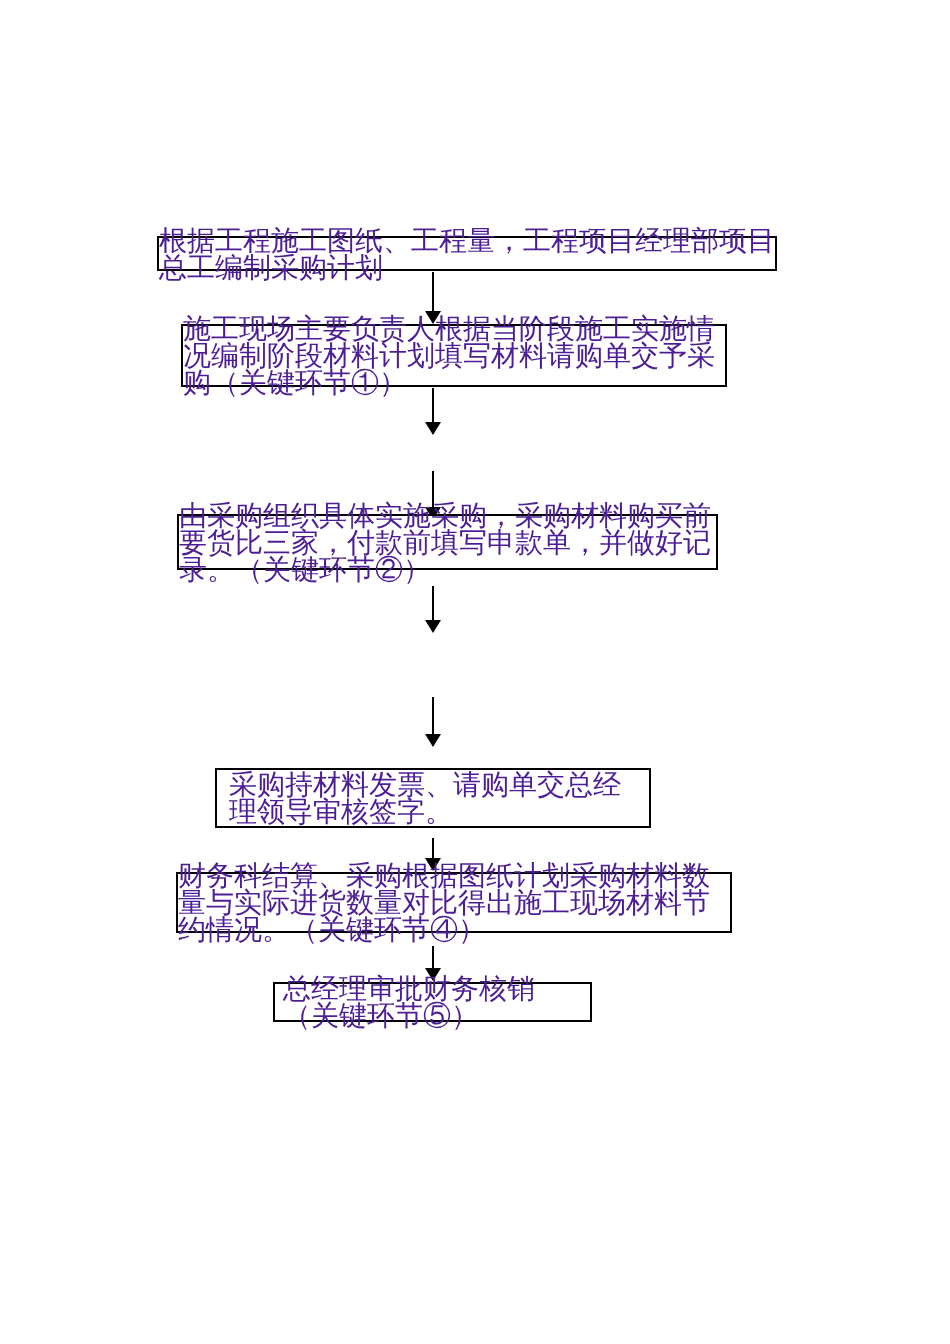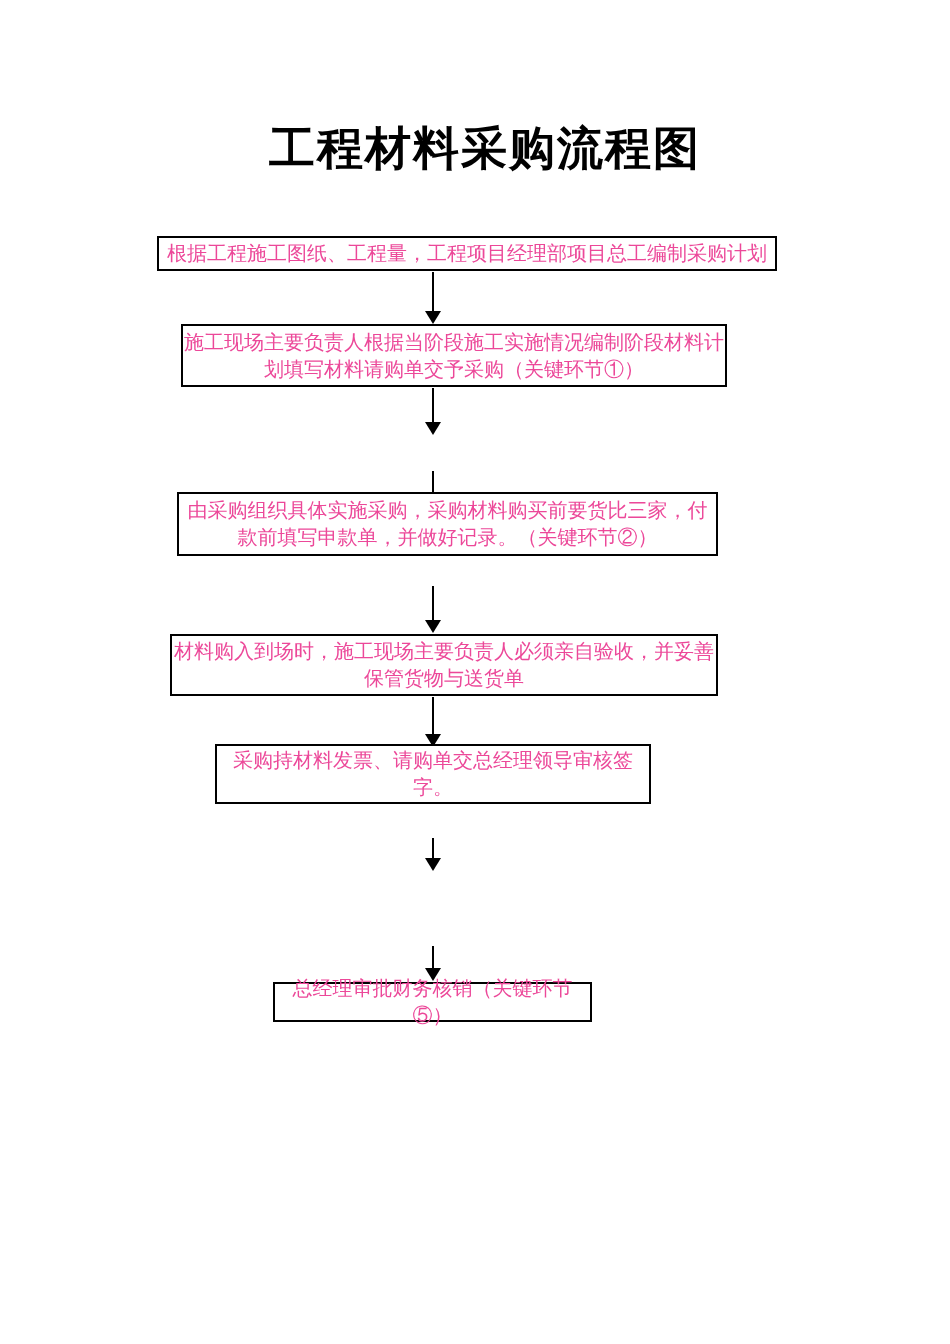--- a/index.html
+++ b/index.html
@@ -26,26 +26,26 @@
     font-weight: bold;
     letter-spacing: 2px;
     color: #000000;
     margin: 0;
   }
   .flow-box {
     position: absolute;
     box-sizing: border-box;
     border: 2px solid #000000;
     background: #ffffff;
-    color: #ec4899;
+    color: #4c1d95;
     display: flex;
     align-items: center;
     justify-content: center;
-    text-align: center;
-    font-size: 20px;
+    text-align: left;
+    font-size: 28px;
     line-height: 27px;
   }
   .arrow {
     position: absolute;
     width: 16px;
   }
   .arrow .shaft {
     position: absolute;
     left: 7px;
     top: 0;
@@ -60,40 +60,39 @@
     width: 0;
     height: 0;
     border-left: 8px solid transparent;
     border-right: 8px solid transparent;
     border-top: 13px solid #000000;
   }
   
   #box1 { left: 157px; top: 236px; width: 620px; height: 35px; }
   #box2 { left: 181px; top: 324px; width: 546px; height: 63px; }
   #box3 { left: 230px; top: 436px; width: 403px; height: 34px; }
-  #box4 { left: 177px; top: 492px; width: 541px; height: 64px; }
+  #box4 { left: 177px; top: 514px; width: 541px; height: 56px; }
   #box5 { left: 170px; top: 634px; width: 548px; height: 62px; }
-  #box6 { left: 215px; top: 744px; width: 436px; height: 60px; padding: 0 12px; }
+  #box6 { left: 215px; top: 768px; width: 436px; height: 60px; padding: 0 12px; }
   #box7 { left: 176px; top: 872px; width: 556px; height: 61px; }
   #box8 { left: 273px; top: 982px; width: 319px; height: 40px; padding: 0 8px; }
   
   #arrow1 { left: 425px; top: 272px; height: 52px; }
   #arrow2 { left: 425px; top: 388px; height: 47px; }
   #arrow3 { left: 425px; top: 471px; height: 49px; }
   #arrow4 { left: 425px; top: 586px; height: 47px; }
   #arrow5 { left: 425px; top: 697px; height: 50px; }
   #arrow6 { left: 425px; top: 838px; height: 33px; }
   #arrow7 { left: 425px; top: 946px; height: 35px; }
 </style>
 </head>
 <body>
 
 <div id="page">
 
-  <h1 class="doc-title">工程材料采购流程图</h1>
 
   <div id="box1" class="flow-box">根据工程施工图纸、工程量，工程项目经理部项目总工编制采购计划</div>
 
   <div id="arrow1" class="arrow">
     <span class="shaft"></span>
     <span class="head"></span>
   </div>
 
   <div id="box2" class="flow-box">施工现场主要负责人根据当阶段施工实施情况编制阶段材料计划填写材料请购单交予采购（关键环节①）</div>
 
@@ -108,34 +107,34 @@
     <span class="head"></span>
   </div>
 
   <div id="box4" class="flow-box">由采购组织具体实施采购，采购材料购买前要货比三家，付款前填写申款单，并做好记录。（关键环节②）</div>
 
   <div id="arrow4" class="arrow">
     <span class="shaft"></span>
     <span class="head"></span>
   </div>
 
-  <div id="box5" class="flow-box">材料购入到场时，施工现场主要负责人必须亲自验收，并妥善保管货物与送货单</div>
 
   <div id="arrow5" class="arrow">
     <span class="shaft"></span>
     <span class="head"></span>
   </div>
 
   <div id="box6" class="flow-box">采购持材料发票、请购单交总经理领导审核签字。</div>
 
   <div id="arrow6" class="arrow">
     <span class="shaft"></span>
     <span class="head"></span>
   </div>
 
+  <div id="box7" class="flow-box">财务科结算、采购根据图纸计划采购材料数量与实际进货数量对比得出施工现场材料节约情况。（关键环节④）</div>
 
   <div id="arrow7" class="arrow">
     <span class="shaft"></span>
     <span class="head"></span>
   </div>
 
   <div id="box8" class="flow-box">总经理审批财务核销（关键环节⑤）</div>
 
 </div>
 

